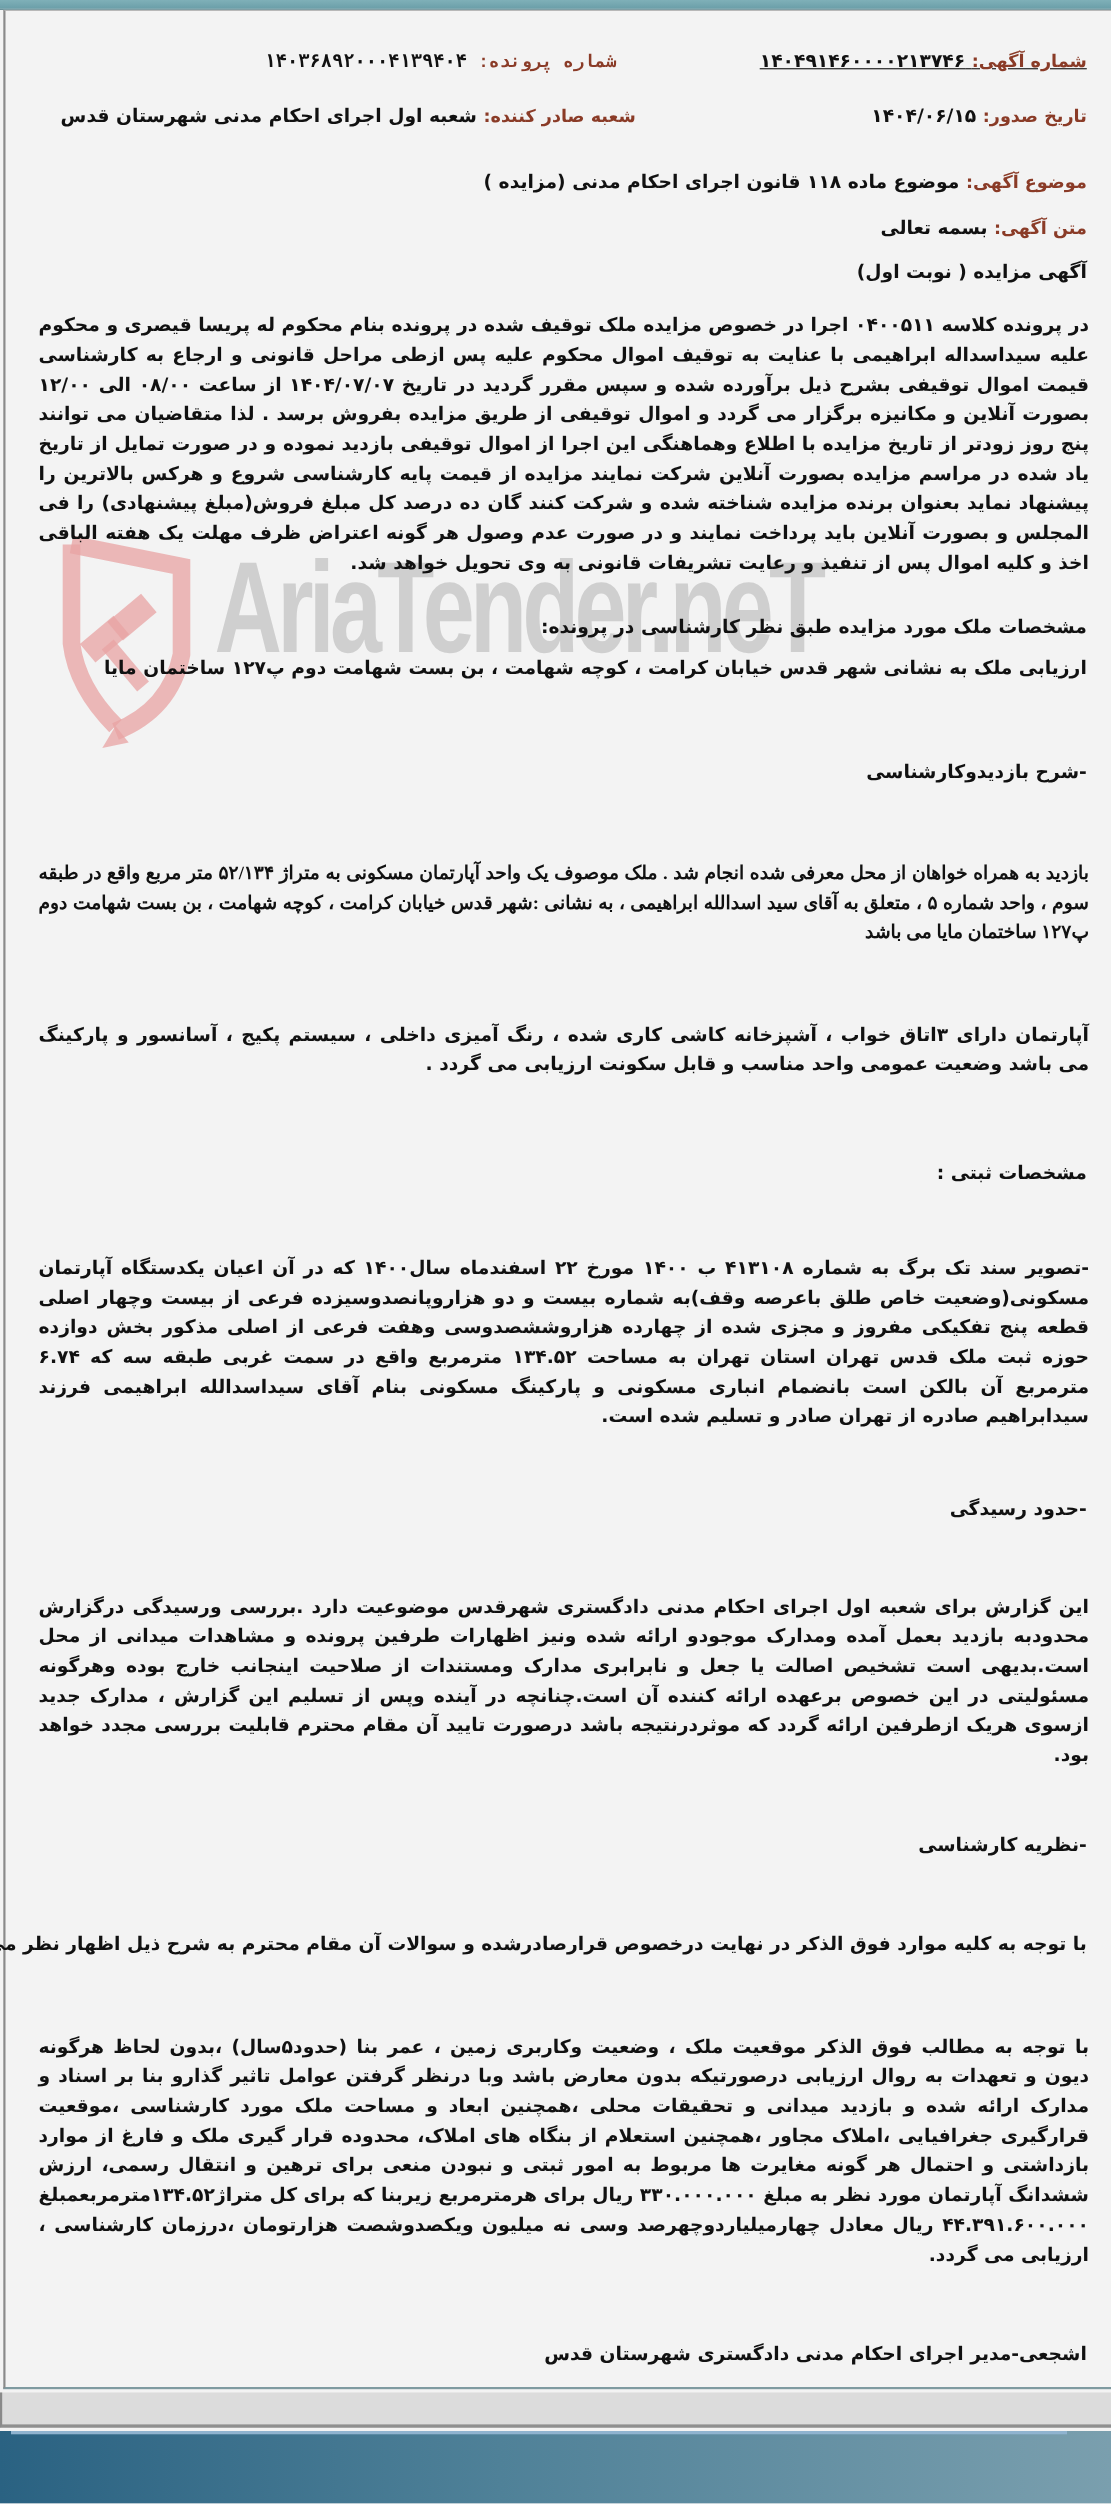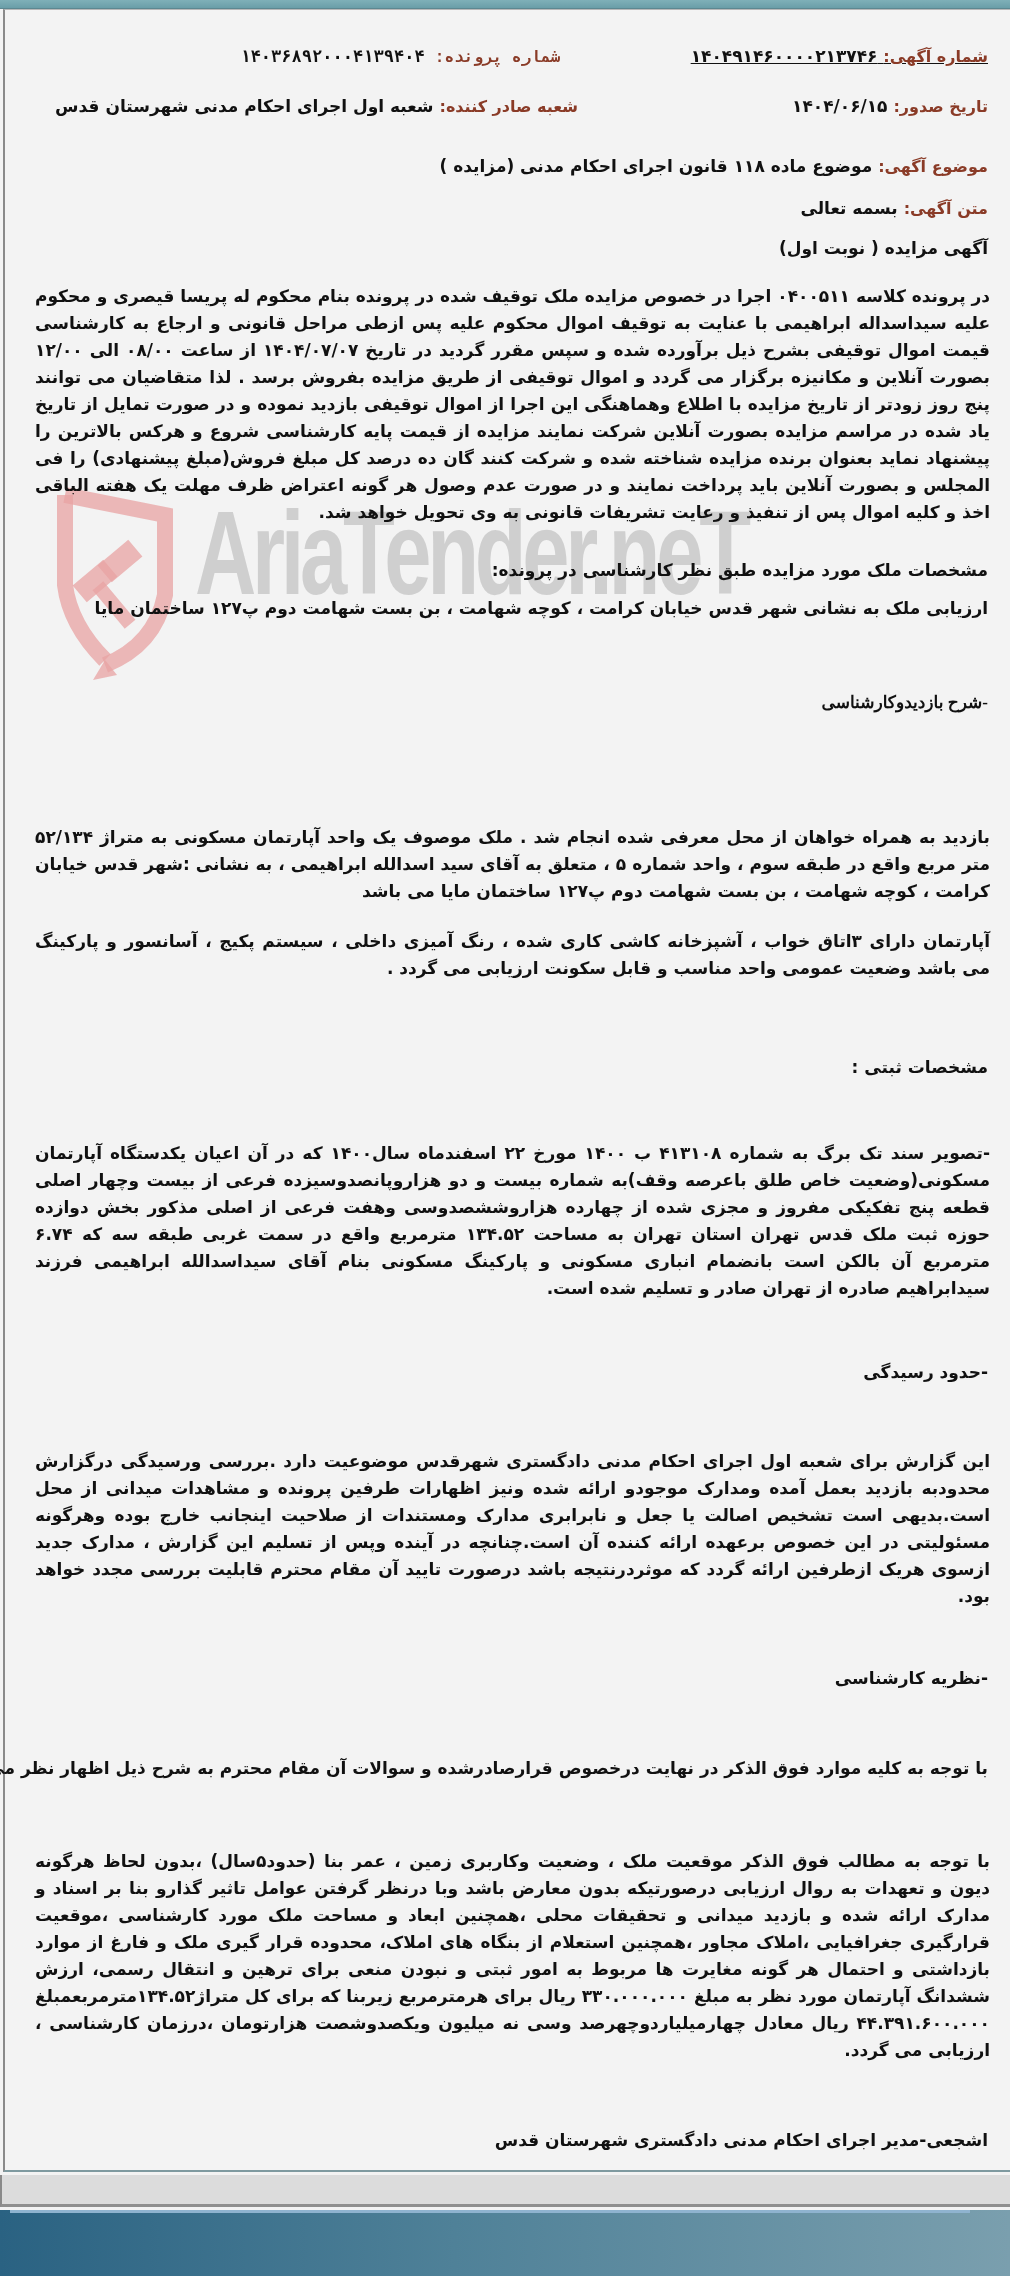--- a/index.html
+++ b/index.html
@@ -77,22 +77,22 @@
   <div class="row" style="right:22px; top:198px;">
     <span class="lbl">متن آگهی:</span>
     <span class="val">بسمه تعالی</span>
   </div>
   <div class="plain" style="right:22px; top:238px;">آگهی مزایده ( نوبت اول)</div>
 
   <div class="para" style="top:283px;">در پرونده کلاسه ۰۴۰۰۵۱۱ اجرا در خصوص مزایده ملک توقیف شده در پرونده بنام محکوم له پریسا قیصری و محکوم علیه سیداسداله ابراهیمی  با عنایت به توقیف اموال محکوم علیه پس ازطی مراحل قانونی و ارجاع به کارشناسی قیمت اموال توقیفی بشرح ذیل برآورده شده و سپس مقرر گردید در تاریخ ۱۴۰۴/۰۷/۰۷ از ساعت ۰۸/۰۰ الی ۱۲/۰۰ بصورت آنلاین و مکانیزه برگزار می گردد و اموال توقیفی از طریق مزایده بفروش برسد . لذا متقاضیان می توانند پنج روز زودتر از تاریخ مزایده با اطلاع وهماهنگی این اجرا از اموال توقیفی بازدید نموده و در صورت تمایل از تاریخ یاد شده در مراسم مزایده بصورت آنلاین شرکت نمایند مزایده از قیمت پایه کارشناسی شروع و هرکس بالاترین را پیشنهاد نماید بعنوان برنده مزایده شناخته شده و شرکت کنند گان ده درصد کل مبلغ فروش(مبلغ پیشنهادی) را فی المجلس و بصورت آنلاین باید پرداخت نمایند و در صورت عدم وصول هر گونه اعتراض ظرف مهلت یک هفته الباقی اخذ و کلیه اموال پس از تنفیذ و رعایت تشریفات قانونی به وی تحویل خواهد شد.</div>
   <div class="plain" style="right:22px; top:560px;">مشخصات ملک مورد مزایده طبق نظر کارشناسی در پرونده:</div>
   <div class="plain" style="right:22px; top:598px;">ارزیابی ملک به نشانی شهر قدس خیابان کرامت ، کوچه شهامت ، بن بست  شهامت دوم پ۱۲۷ ساختمان مایا</div>
 
-  <div class="plain" style="right:22px; top:692px;font-family:Liberation Serif, serif;">-شرح بازدیدوکارشناسی</div>
-  <div class="para" style="top:824px;">بازدید به همراه  خواهان از محل معرفی شده  انجام شد . ملک موصوف یک واحد آپارتمان مسکونی به متراژ ۵۲/۱۳۴ متر مربع واقع در طبقه سوم ، واحد شماره ۵ ، متعلق به آقای سید اسدالله ابراهیمی ، به نشانی :شهر قدس خیابان کرامت ، کوچه شهامت ، بن بست شهامت دوم پ۱۲۷ ساختمان مایا می باشد</div>
+  <div class="plain" style="right:22px; top:692px;">-شرح بازدیدوکارشناسی</div>
+  <div class="para" style="top:780px;font-family:Liberation Serif, serif;">بازدید به همراه  خواهان از محل معرفی شده  انجام شد . ملک موصوف یک واحد آپارتمان مسکونی به متراژ ۵۲/۱۳۴ متر مربع واقع در طبقه سوم ، واحد شماره ۵ ، متعلق به آقای سید اسدالله ابراهیمی ، به نشانی :شهر قدس خیابان کرامت ، کوچه شهامت ، بن بست شهامت دوم پ۱۲۷ ساختمان مایا می باشد</div>
 
   <div class="para" style="top:928px;">آپارتمان دارای ۳اتاق خواب ، آشپزخانه کاشی کاری شده ، رنگ آمیزی داخلی ، سیستم پکیج ، آسانسور و پارکینگ می باشد وضعیت عمومی واحد مناسب و قابل سکونت ارزیابی می گردد .</div>
 
   <div class="plain" style="right:22px; top:1057px;">مشخصات ثبتی :</div>
   <div class="para" style="top:1140px;">-تصویر سند تک برگ به شماره ۴۱۳۱۰۸ ب ۱۴۰۰  مورخ ۲۲ اسفندماه سال۱۴۰۰  که در آن اعیان یکدستگاه آپارتمان مسکونی(وضعیت خاص طلق باعرصه وقف)به شماره بیست و دو هزاروپانصدوسیزده فرعی از بیست وچهار اصلی قطعه پنج تفکیکی مفروز و مجزی شده از چهارده هزاروششصدوسی وهفت فرعی از اصلی مذکور بخش دوازده حوزه ثبت ملک قدس تهران استان تهران به مساحت ۱۳۴.۵۲ مترمربع واقع در سمت غربی طبقه سه که ۶.۷۴ مترمربع آن بالکن است بانضمام انباری مسکونی و پارکینگ مسکونی  بنام آقای سیداسدالله ابراهیمی فرزند سیدابراهیم صادره از تهران صادر و تسلیم شده است.</div>
 
   <div class="plain" style="right:22px; top:1362px;margin-left:12px;">-حدود رسیدگی</div>
   <div class="para" style="top:1448px;">این گزارش برای شعبه اول اجرای احکام مدنی دادگستری شهرقدس موضوعیت دارد .بررسی ورسیدگی درگزارش محدودبه بازدید بعمل آمده ومدارک موجودو ارائه شده  ونیز اظهارات طرفین پرونده و مشاهدات میدانی از محل  است.بدیهی است تشخیص اصالت یا جعل و نابرابری مدارک ومستندات از صلاحیت اینجانب خارج بوده وهرگونه مسئولیتی در این خصوص برعهده ارائه کننده آن است.چنانچه در آینده وپس از تسلیم این گزارش  ، مدارک جدید ازسوی هریک ازطرفین ارائه گردد که موثردرنتیجه باشد درصورت تایید آن مقام محترم قابلیت بررسی مجدد خواهد بود.</div>
 
   <div class="plain" style="right:22px; top:1668px;">-نظریه کارشناسی</div>

